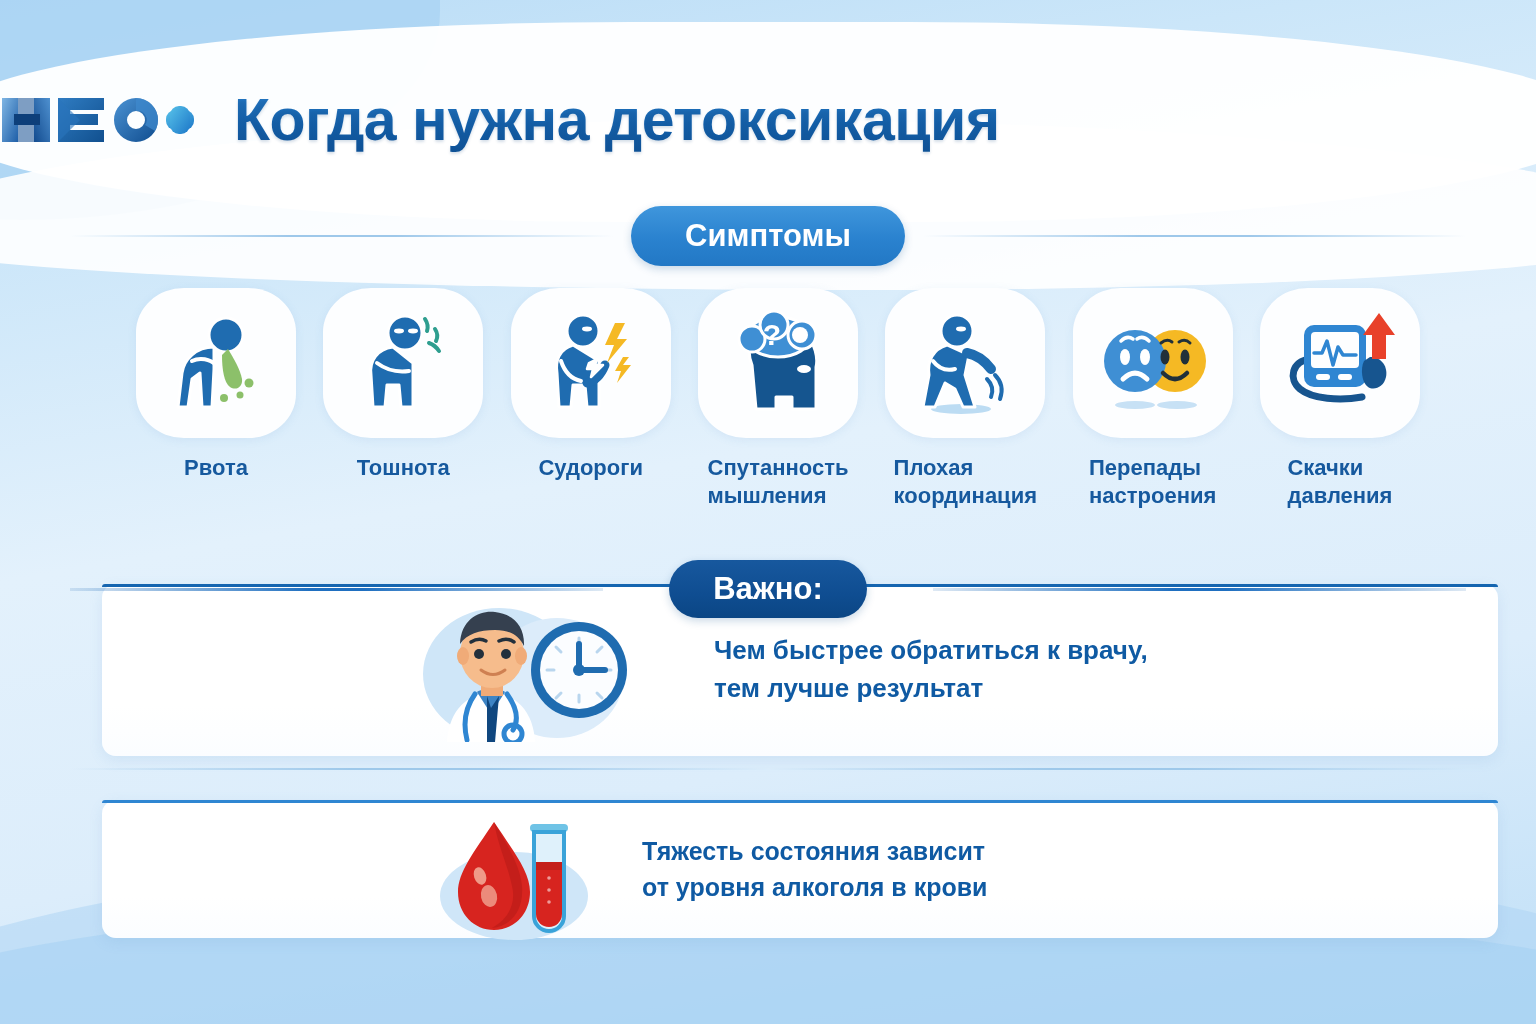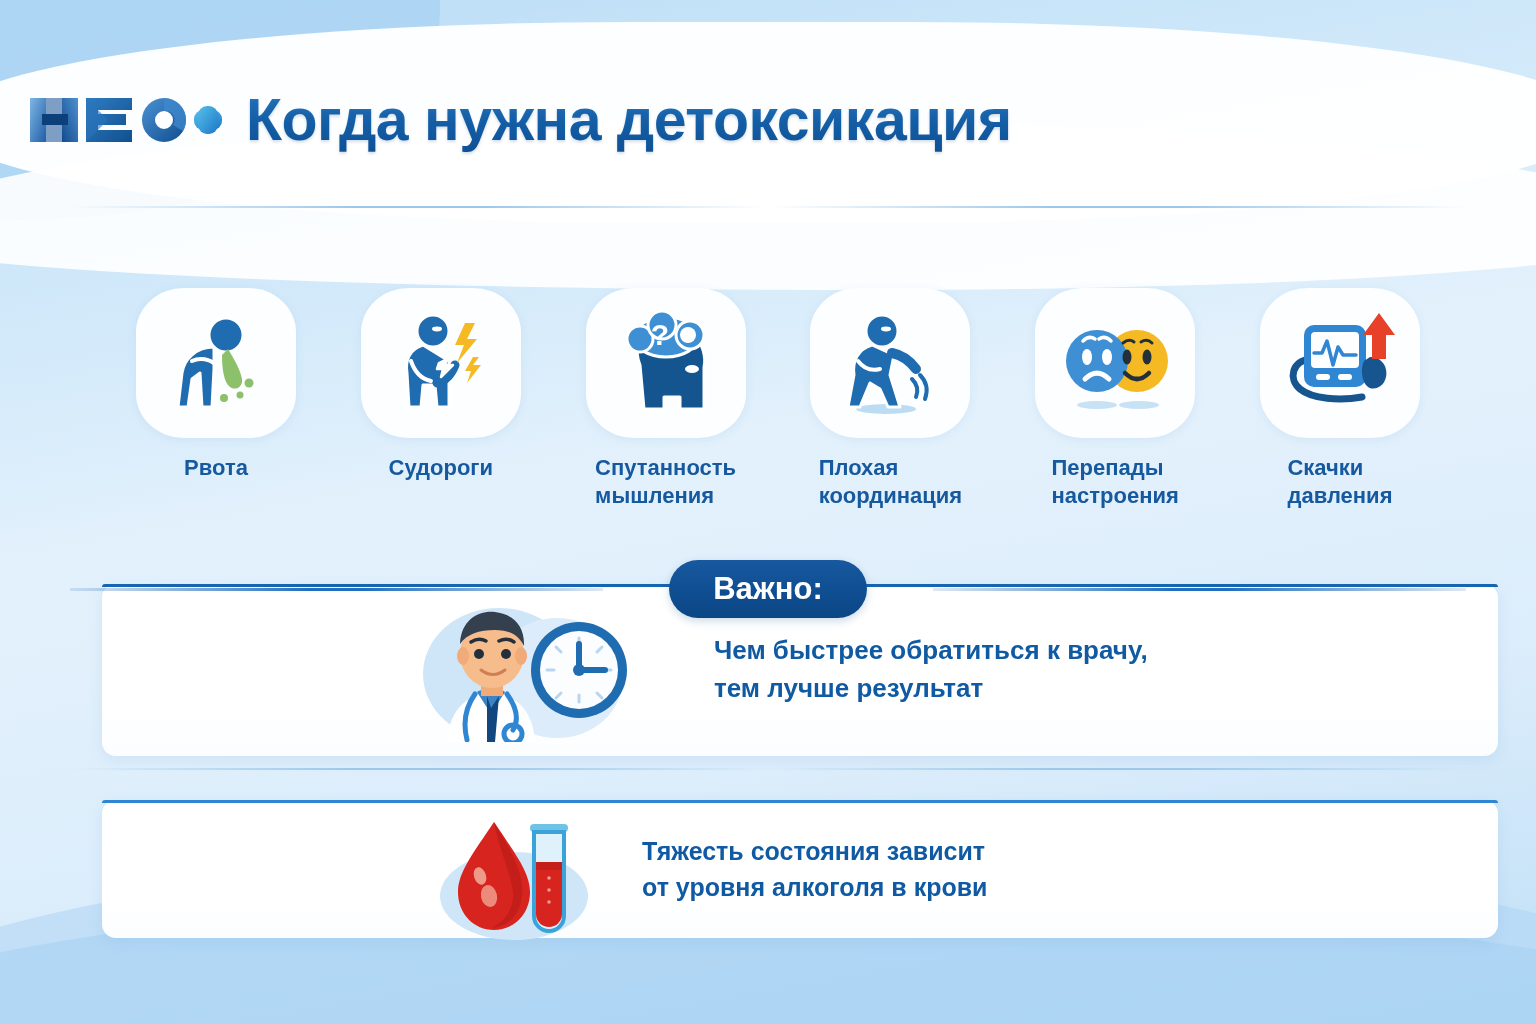--- a/index.html
+++ b/index.html
@@ -71,22 +71,22 @@
   }
 
   
   .header {
     position: absolute;
     left: 0; top: 80px;
     width: 1536px;
     height: 80px;
     display: flex;
     align-items: center;
-    padding-left: 28px;
     box-sizing: border-box;
+    gap: 16px;
   }
   .logo {
     display: flex;
     align-items: center;
     margin-right: 22px;
     height: 58px;
   }
   .logo svg { display:block; }
 
   .poster-title {
@@ -279,20 +279,21 @@
 
         <rect x="166" y="18" width="28" height="20" rx="9" fill="url(#gP1)"></rect>
         <rect x="170" y="14" width="20" height="28" rx="9" fill="url(#gP1)"></rect>
       </svg>
     </div>
     <div class="poster-title">Когда нужна детоксикация</div>
   </div>
 
   <div class="section-head" style="top:206px;">
     <div class="rule"></div>
+    <div class="pill pill-symptoms">Симптомы</div>
     <div class="rule"></div>
   </div>
 
   <div class="symptoms-row">
 
     <div class="symptom">
       <div class="symptom-card">
         <svg width="120" height="120" viewBox="0 0 120 120">
           <g fill="#1f6cb0" stroke="#ffffff" stroke-width="3" stroke-linejoin="round">
             <circle cx="70" cy="32" r="17"></circle>
@@ -303,20 +304,41 @@
             <path d="M72 46 C78 56 84 66 86 76 C87 84 80 88 74 84 C68 80 66 66 66 52 Z"></path>
             <circle cx="93" cy="80" r="4.5"></circle>
             <circle cx="84" cy="92" r="3.5"></circle>
             <circle cx="68" cy="95" r="4"></circle>
           </g>
         </svg>
       </div>
       <div class="symptom-label">Рвота</div>
     </div>
 
+    <div class="symptom">
+      <div class="symptom-card">
+        <svg width="120" height="120" viewBox="0 0 120 120">
+          <g fill="#1f6cb0" stroke="#ffffff" stroke-width="3" stroke-linejoin="round">
+            <circle cx="62" cy="30" r="17"></circle>
+            <path d="M50 44 C34 46 26 58 28 72 L30 104 L42 104 L44 82 L56 82 L58 104 L70 104 L70 60 Z"></path>
+            <path d="M34 60 C42 66 52 70 66 68" fill="none" stroke="#ffffff" stroke-width="4" stroke-linecap="round"></path>
+          </g>
+          <g fill="#ffffff">
+            <ellipse cx="56" cy="28" rx="5" ry="2.4"></ellipse>
+            <ellipse cx="70" cy="28" rx="5" ry="2.4"></ellipse>
+          </g>
+          <g stroke="#2e9e8f" stroke-width="4" stroke-linecap="round" fill="none">
+            <path d="M82 16 q4 6 2 12"></path>
+            <path d="M92 26 q4 6 1 12"></path>
+            <path d="M86 40 q6 2 10 8"></path>
+          </g>
+        </svg>
+      </div>
+      <div class="symptom-label">Тошнота</div>
+    </div>
 
     <div class="symptom">
       <div class="symptom-card">
         <svg width="120" height="120" viewBox="0 0 120 120">
           <g fill="#1f6cb0" stroke="#ffffff" stroke-width="3" stroke-linejoin="round">
             <circle cx="52" cy="28" r="16"></circle>
             <path d="M42 42 C28 46 24 58 26 70 L28 104 L40 104 L42 82 L54 82 L56 104 L68 104 L68 58 Z"></path>
             <path d="M30 58 C34 70 40 76 50 78" fill="none" stroke="#ffffff" stroke-width="4" stroke-linecap="round"></path>
             <path d="M74 62 C70 72 64 78 56 80" fill="none" stroke="#1f6cb0" stroke-width="9" stroke-linecap="round"></path>
           </g>

